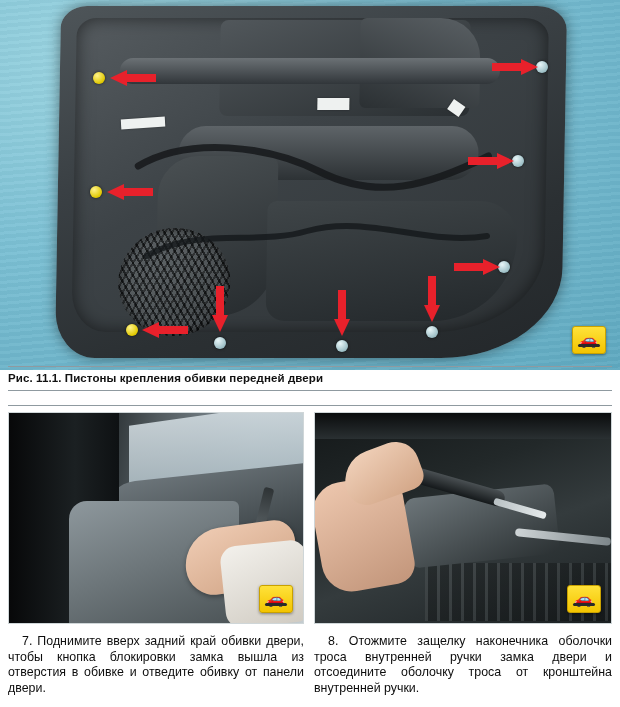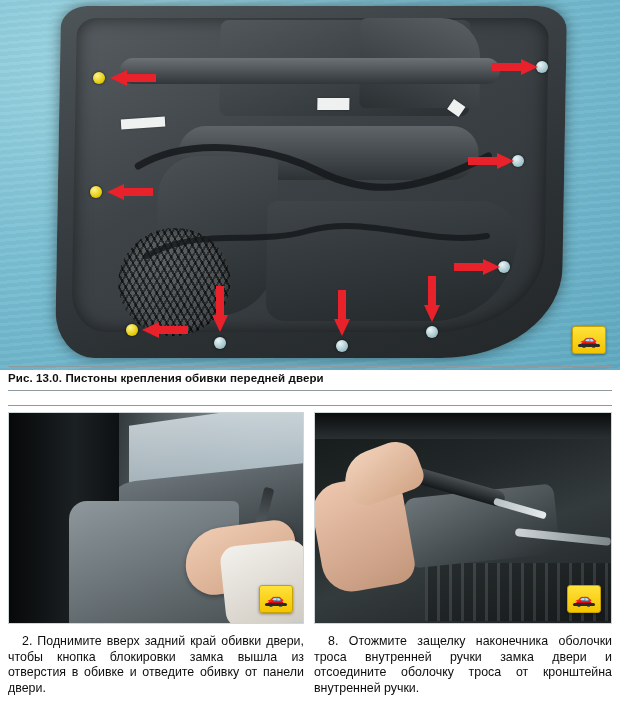--- a/index.html
+++ b/index.html
@@ -366,21 +366,21 @@
         <div class="head"></div>
     </div>
 
     <div class="badge" style="right:14px; bottom:16px;">
       <div class="glyph">🚗</div>
       <div class="bar"></div>
     </div>
   </div>
 
   <div class="rule r1"></div>
-  <div class="caption1">Рис. 13.0. Пистоны крепления обивки передней двери</div>
+  <div class="caption1">Рис. 11.1. Пистоны крепления обивки передней двери</div>
   <div class="rule r2"></div>
   <div class="rule r3"></div>
 
   <div class="photo photo2 p2">
     <div class="p2bg"></div>
     <div class="windshield"></div>
     <div class="dash"></div>
     <div class="door-col"></div>
     <div class="trim-panel"></div>
     <div class="tool"></div>
@@ -402,19 +402,19 @@
     <div class="tip"></div>
     <div class="hand2"></div>
     <div class="finger"></div>
     <div class="badge" style="right:10px; bottom:10px;">
       <div class="glyph">🚗</div>
       <div class="bar"></div>
     </div>
   </div>
 
   <div class="col colL">
-    <p>2. Поднимите вверх задний край обивки двери, чтобы кнопка блокировки замка вышла из отверстия в обивке и отведите обивку от панели двери.</p>
+    <p>7. Поднимите вверх задний край обивки двери, чтобы кнопка блокировки замка вышла из отверстия в обивке и отведите обивку от панели двери.</p>
   </div>
   <div class="col colR">
     <p>8. Отожмите защелку наконечника оболочки троса внутренней ручки замка двери и отсоедините оболочку троса от кронштейна внутренней ручки.</p>
   </div>
 
 </div>
 
 </body></html>

